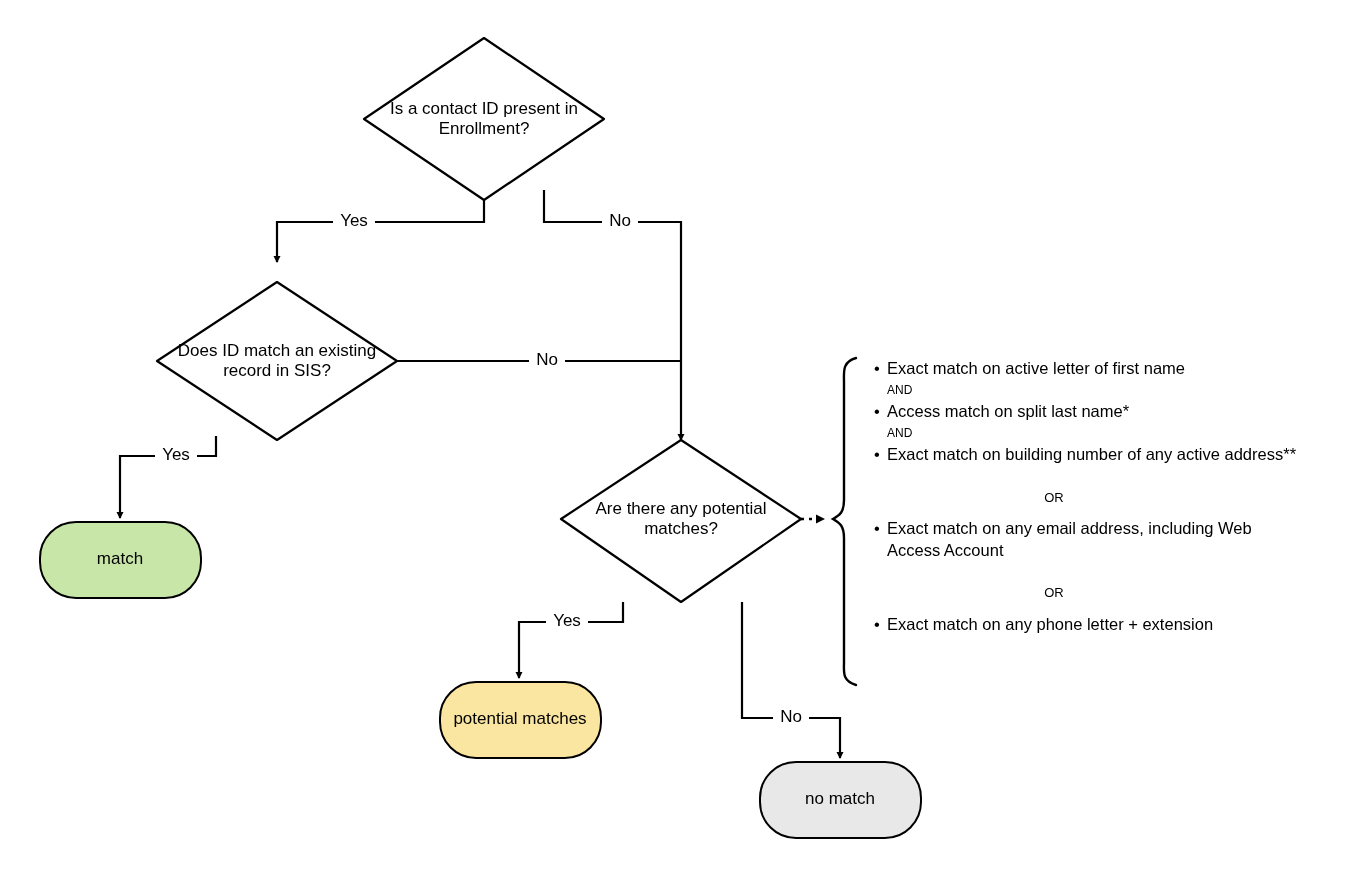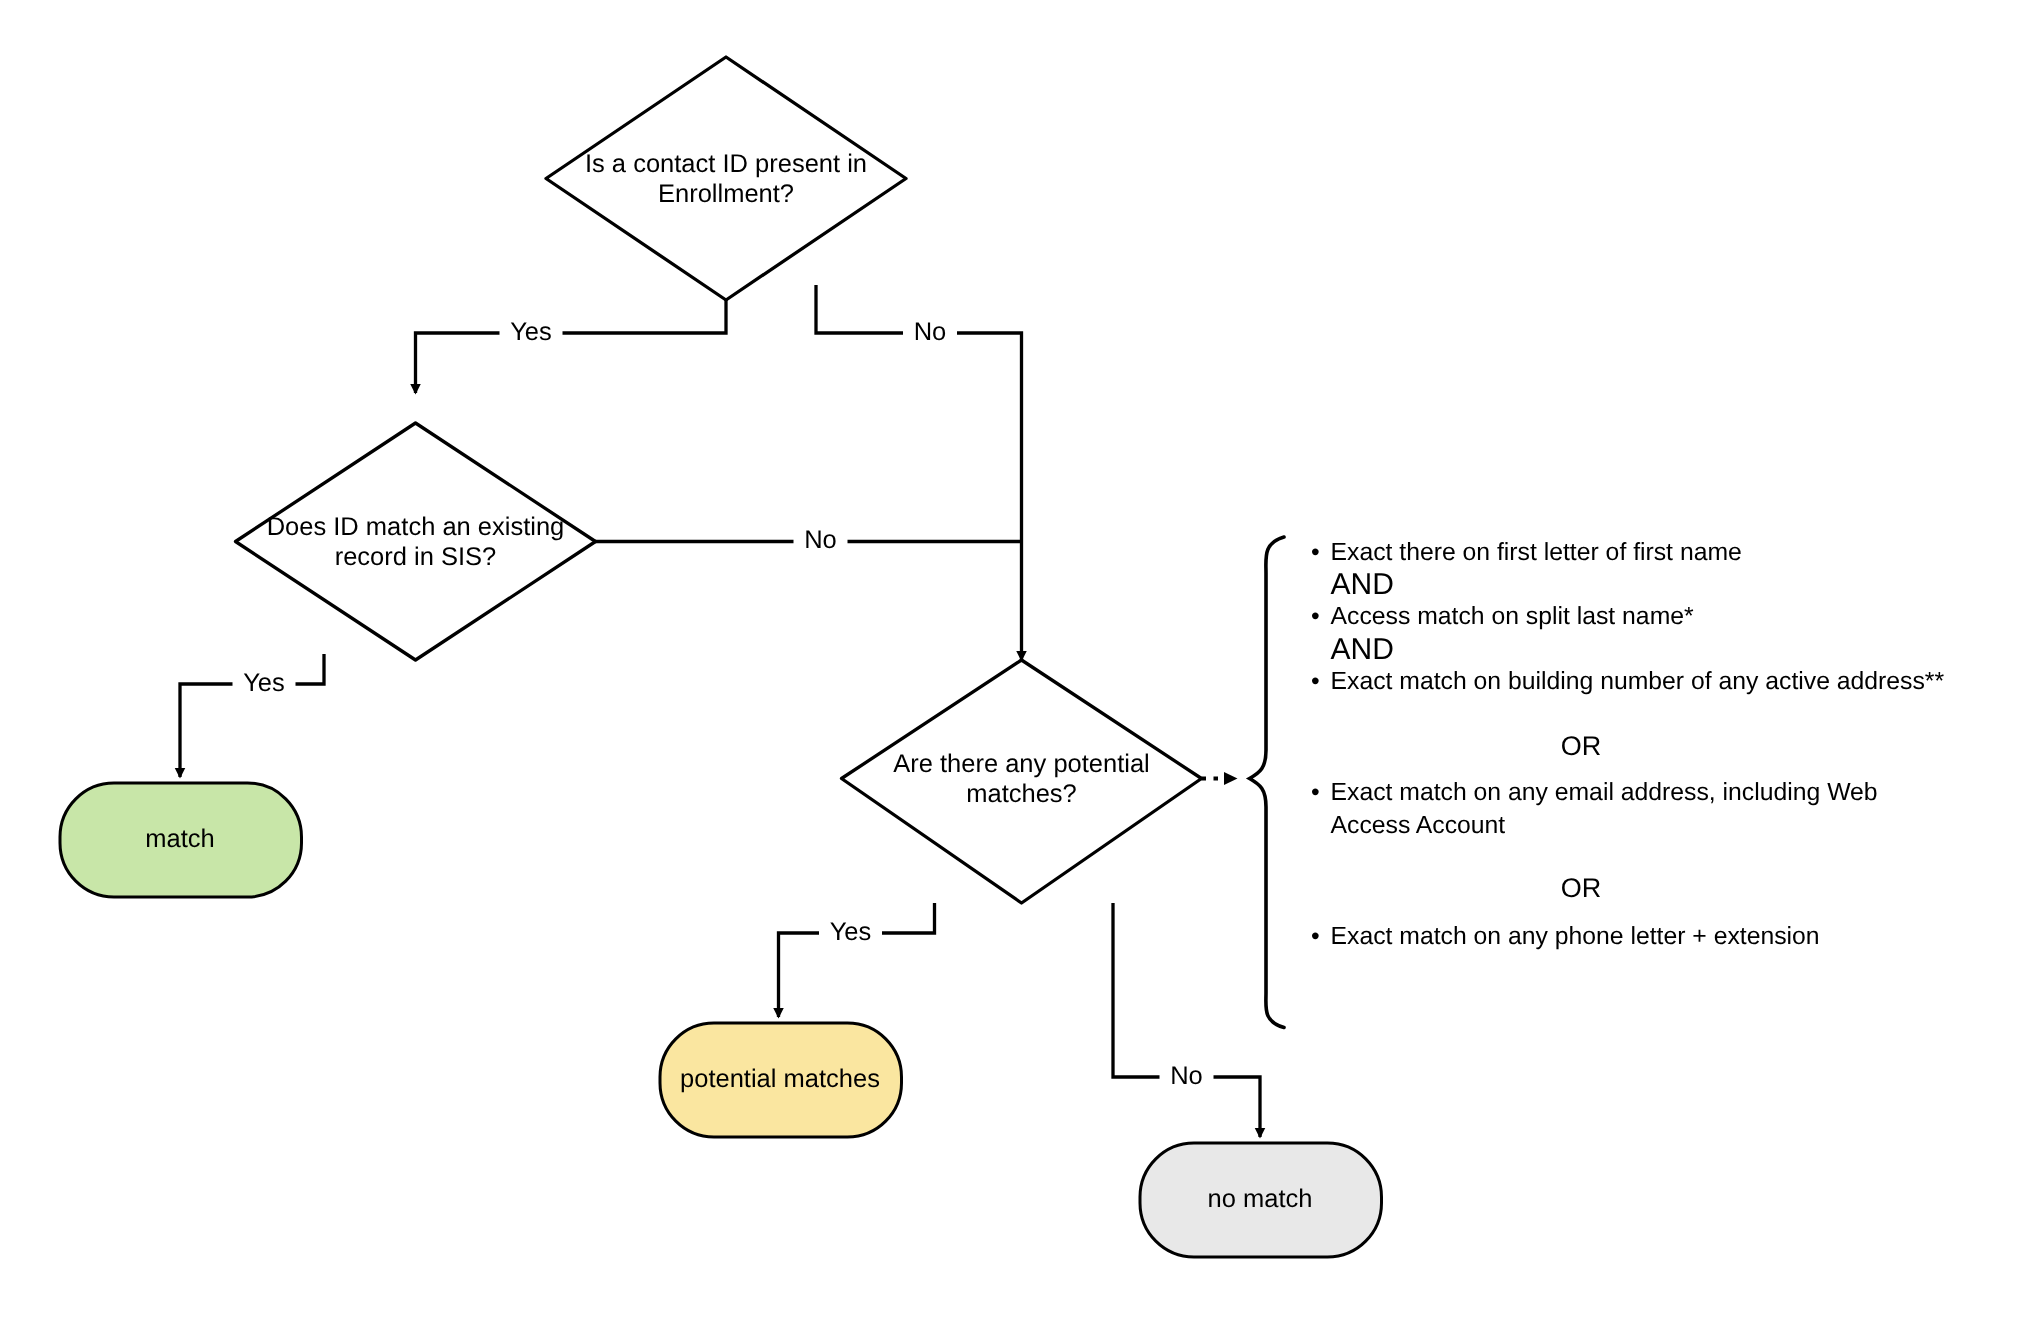--- a/index.html
+++ b/index.html
@@ -94,26 +94,26 @@
     font-size: 16.5px;
     line-height: 21.5px;
   }
   .criteria-bullet .body {
     flex: 1 1 auto;
     font-size: 16.5px;
     line-height: 21.5px;
   }
   .criteria-and {
     padding-left: 13px;
-    font-size: 20px;
+    font-size: 12px;
     line-height: 21.5px;
   }
   .criteria-or {
     text-align: center;
-    font-size: 18px;
+    font-size: 13px;
     line-height: 21.5px;
     padding-right: 70px;
   }
   .spacer-sm { height: 21px; }
   .spacer-xs { height: 10px; }
 </style>
 </head>
 <body>
 
 <div id="diagram-root">
@@ -211,21 +211,21 @@
         L 844,662
         C 844,672 842,681 856,685
       "></path>
     </g>
   </svg>
 
   <div id="criteria-panel">
 
     <div class="criteria-bullet">
       <span class="dot">•</span>
-      <span class="body">Exact there on first letter of first name</span>
+      <span class="body">Exact match on active letter of first name</span>
     </div>
     <div class="criteria-and">AND</div>
 
     <div class="criteria-bullet">
       <span class="dot">•</span>
       <span class="body">Access match on split last name*</span>
     </div>
     <div class="criteria-and">AND</div>
 
     <div class="criteria-bullet">

